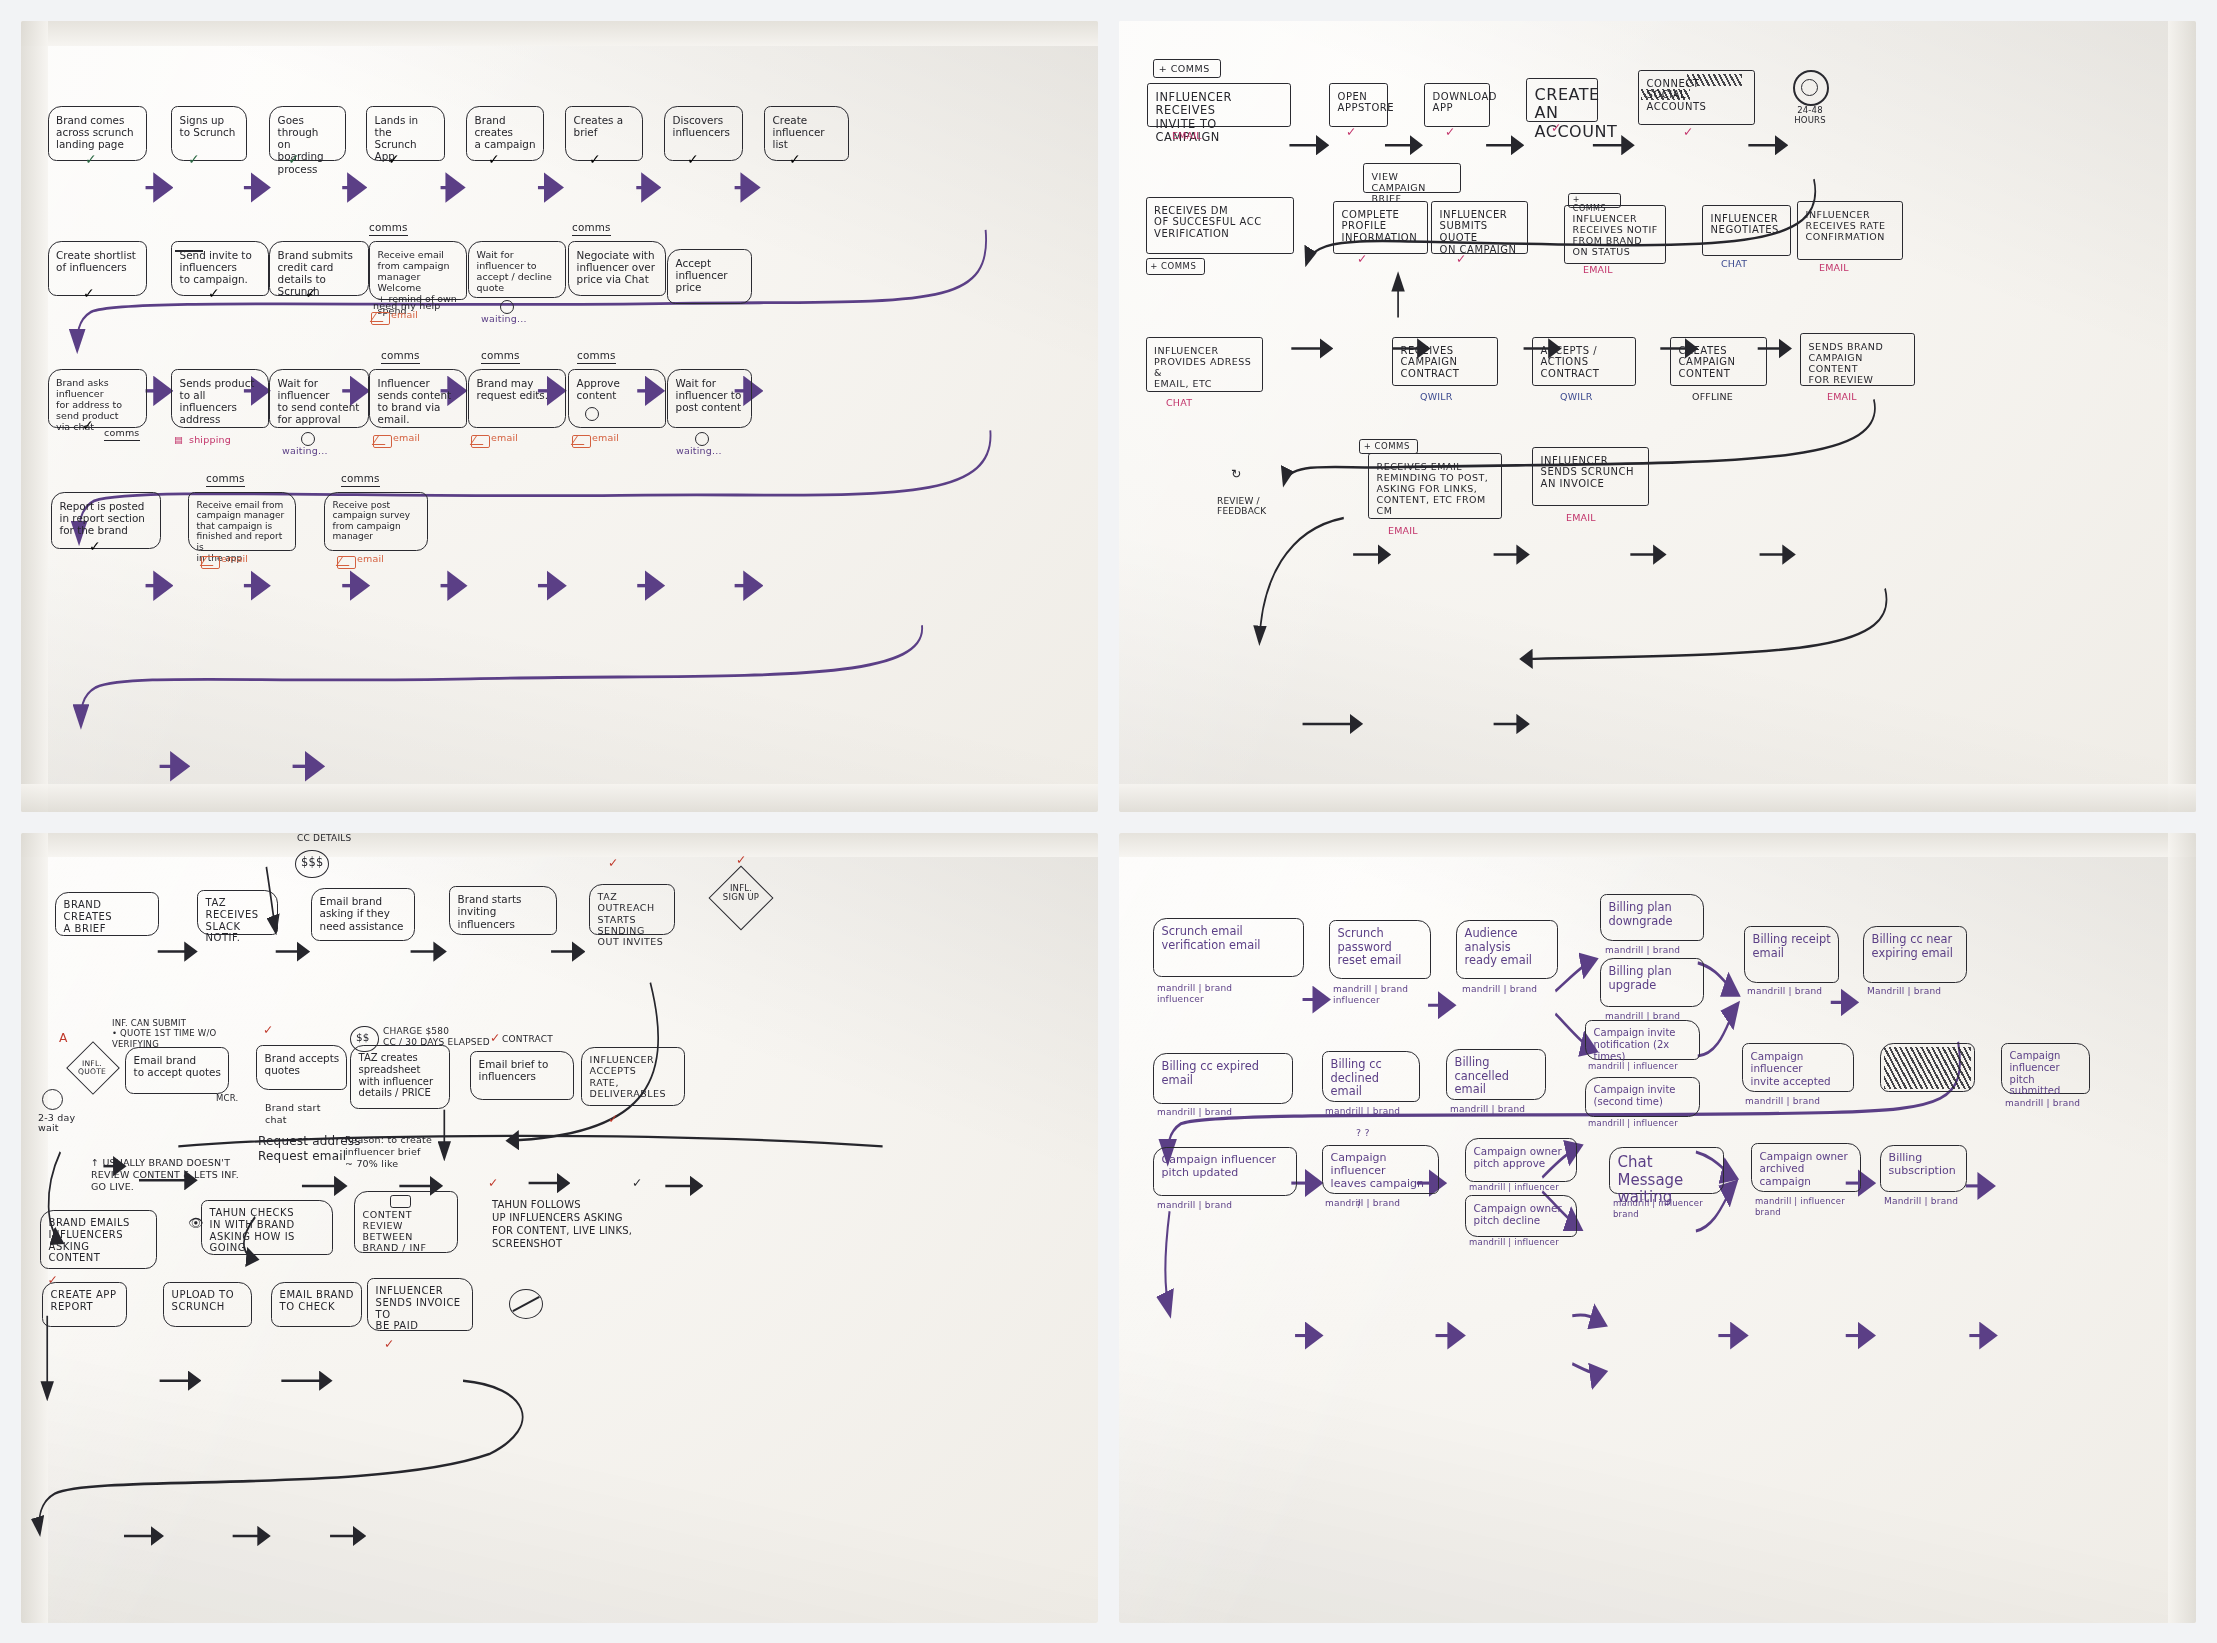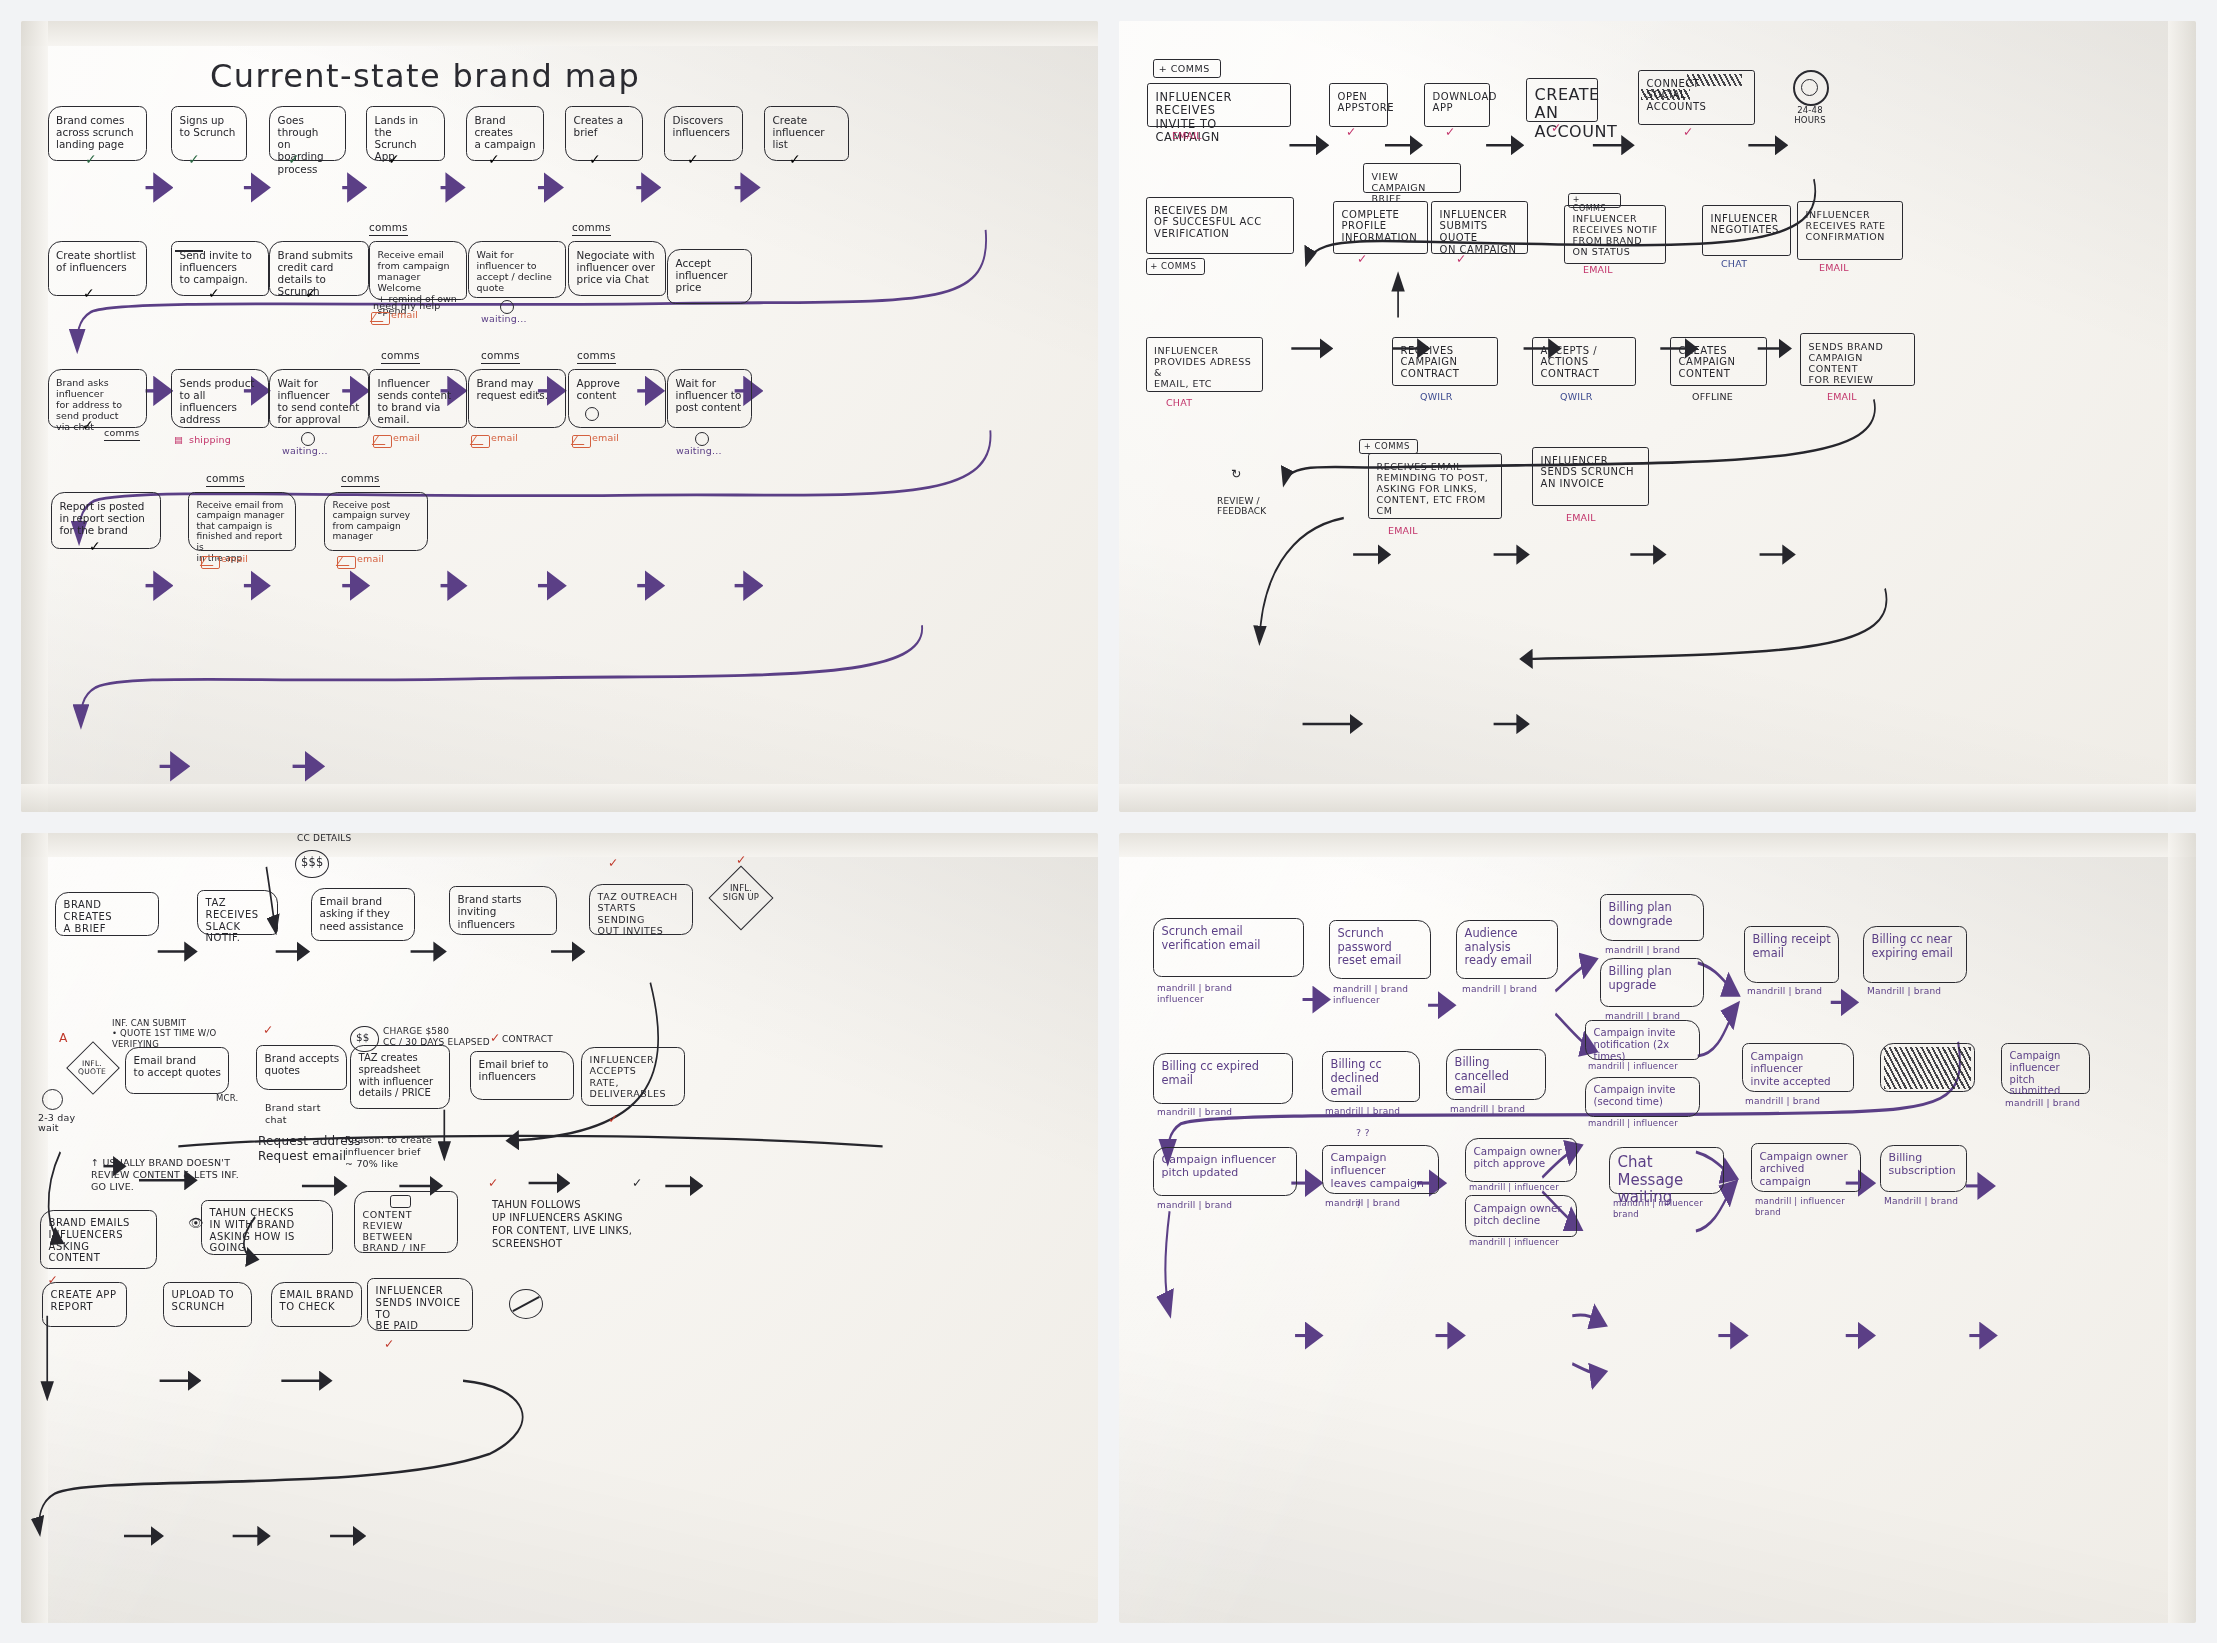--- a/index.html
+++ b/index.html
@@ -107,21 +107,20 @@
 
 <div class="sheet-grid">
 
   <div class="photo">
     <div class="paper"></div>
     <div class="edge-top"></div>
     <div class="edge-left"></div>
     <div class="edge-bottom"></div>
     <div class="stage">
 
-      <div class="hw ttl" style="left:189px;top:38px;">Current-state  brand map</div>
 
       <svg class="ink" viewBox="0 0 1150 560" preserveAspectRatio="none">
         <defs>
           <marker id="ap" markerWidth="9" markerHeight="9" refX="7" refY="4.5" orient="auto">
             <path d="M0,0 L9,4.5 L0,9 z" fill="#5b3f86"></path>
           </marker>
         </defs>
         <g stroke="#5b3f86" stroke-width="2.4" fill="none" marker-end="url(#ap)">
           <path d="M133,118 L158,118"></path>
             <path d="M238,118 L262,118"></path>
@@ -596,21 +595,21 @@
         </div>
       <div class="box wob" style="left:290px;top:55px;width:104px;height:53px">
         <div class="box-label" style="font-size:10.4px">Email brand
 asking if they
 need assistance</div>
         </div>
       <div class="box wob2" style="left:428px;top:53px;width:108px;height:49px">
         <div class="box-label" style="font-size:10.4px">Brand starts
 inviting influencers</div>
         </div>
-      <div class="box wob" style="left:568px;top:51px;width:104px;height:51px">
+      <div class="box wob" style="left:568px;top:51px;width:86px;height:51px">
         <div class="box-label up" style="font-size:9.5px">TAZ OUTREACH
 starts sending
 out invites</div>
         </div>
       <div class="diamond" style="left:697px;top:42px;width:44px;height:44px"></div>
       <div class="hw tiny" style="left:698px;top:51px;width:44px;text-align:center;font-size:8.5px;text-transform:uppercase">INFL.
 SIGN UP</div>
       <div class="hw tiny ink-red" style="left:587px;top:24.6px;font-size:12.3px">✓</div>
       <div class="hw tiny ink-red" style="left:715px;top:21px;font-size:12.3px">✓</div>
 

